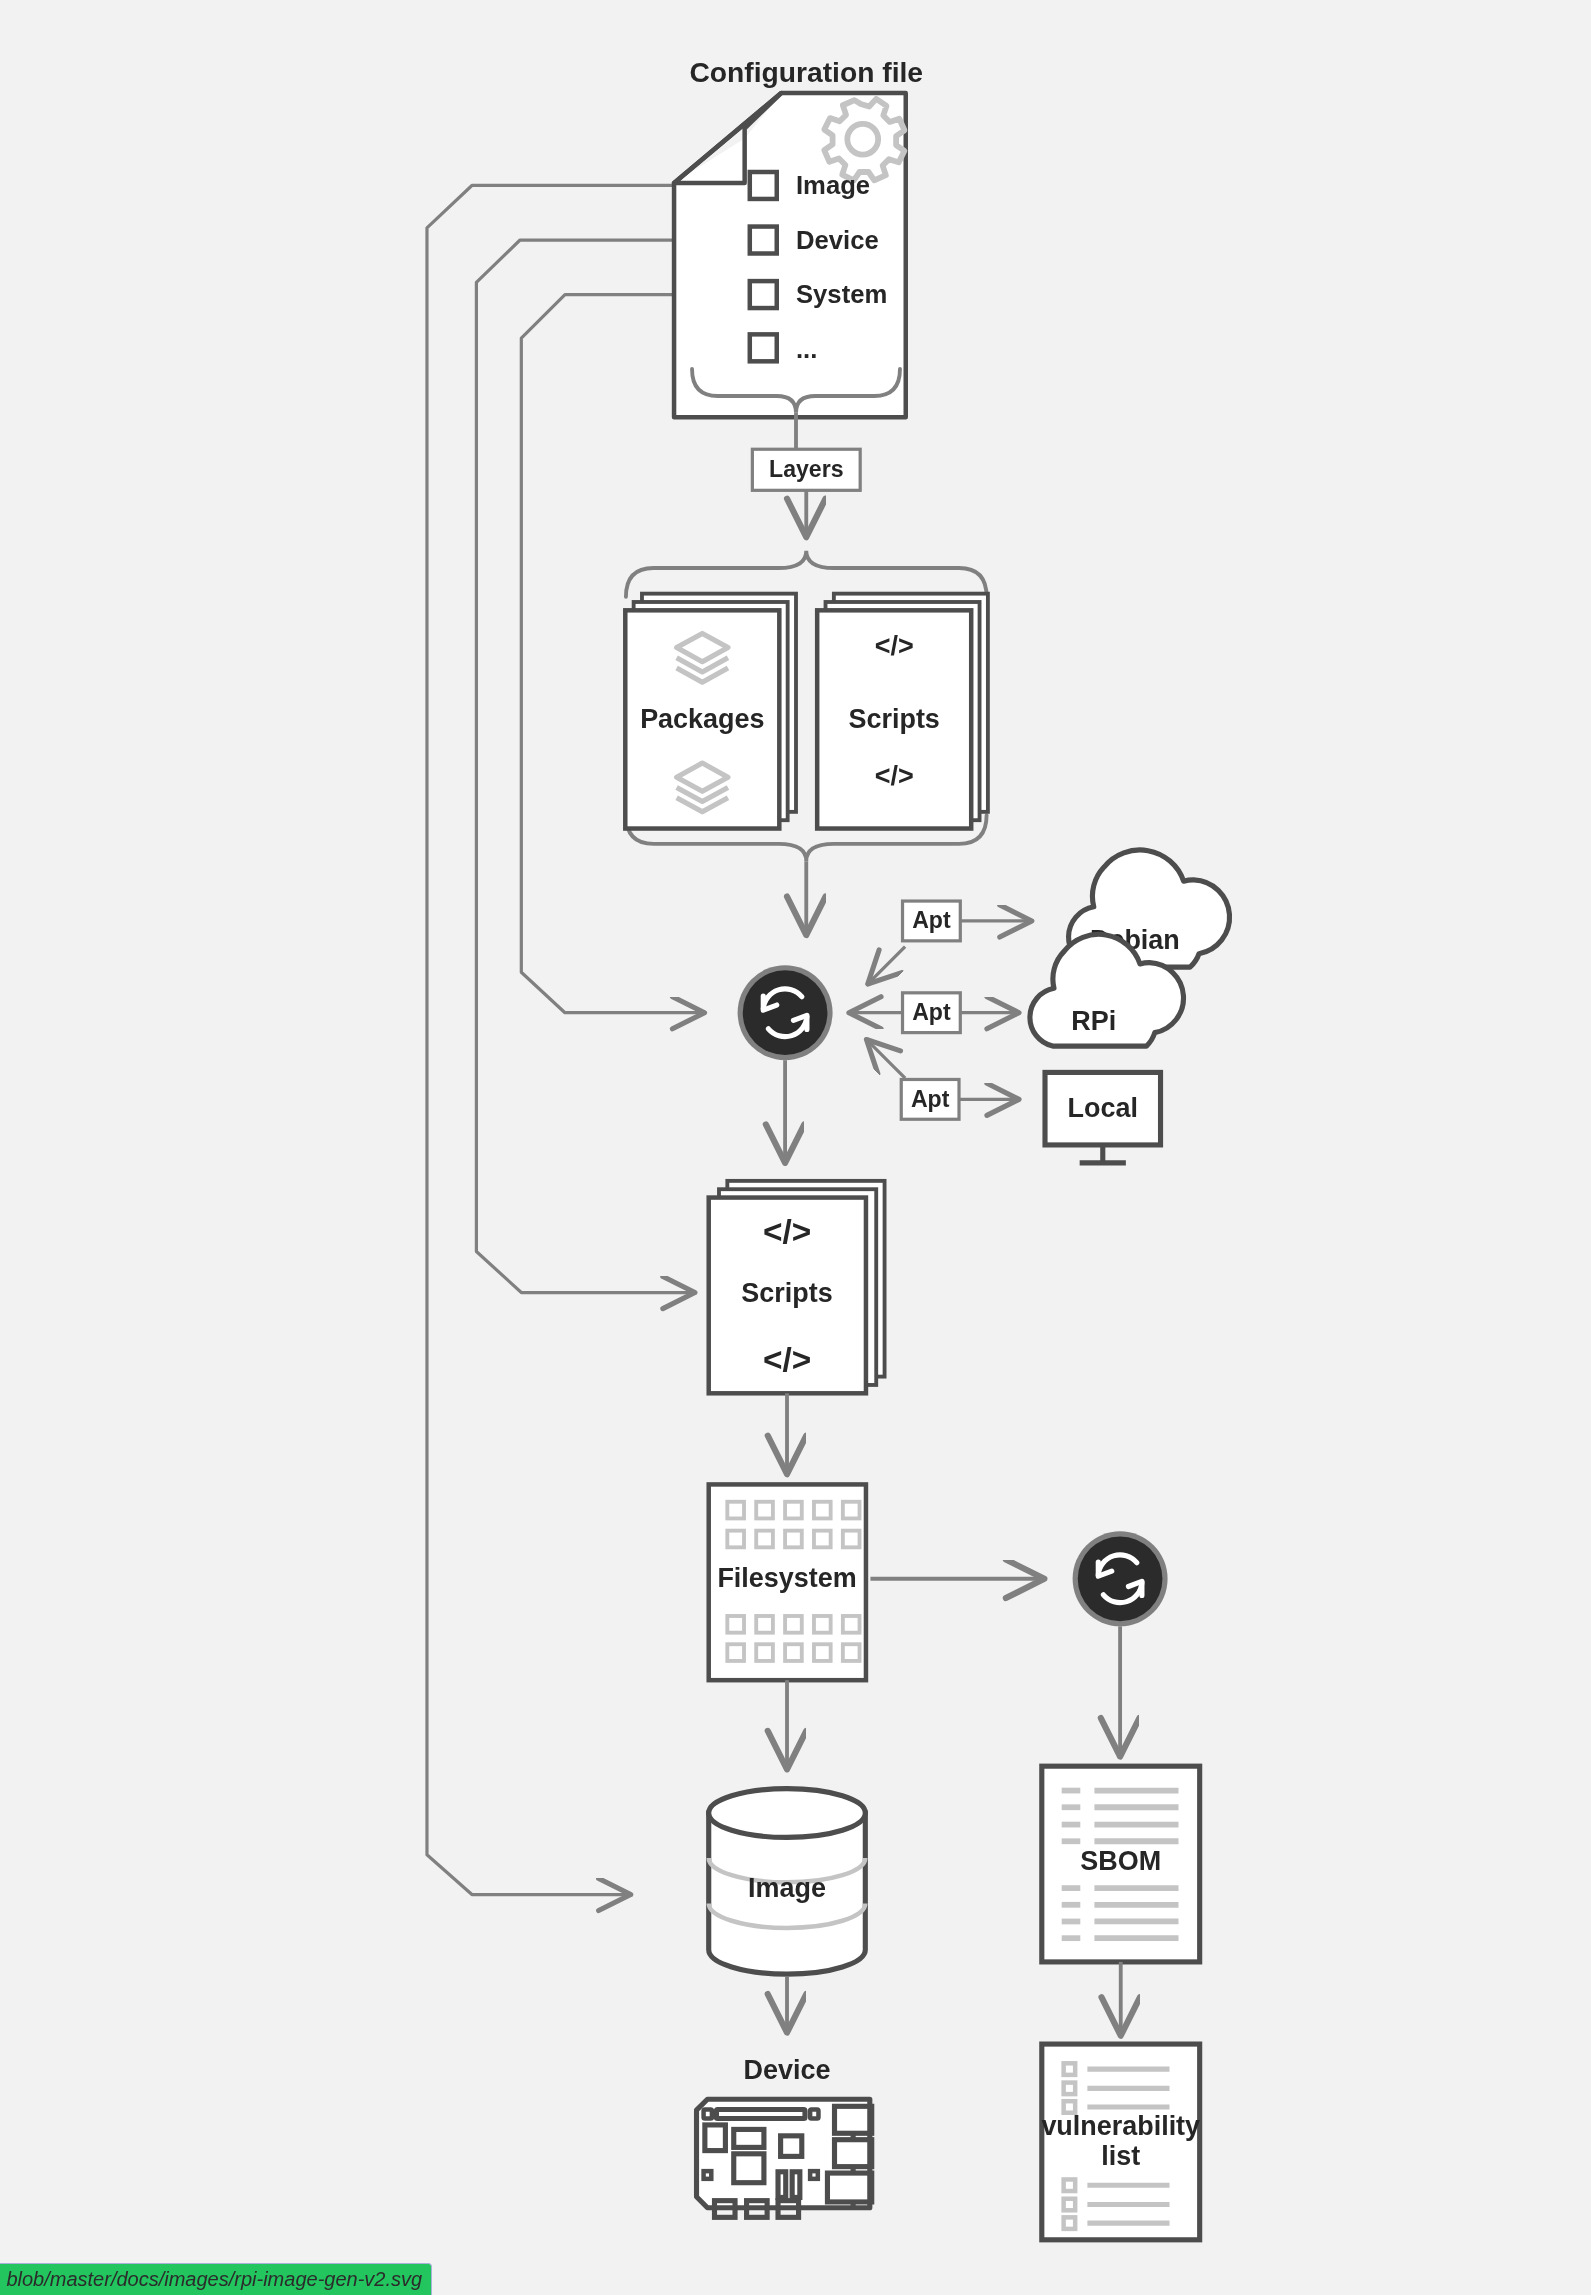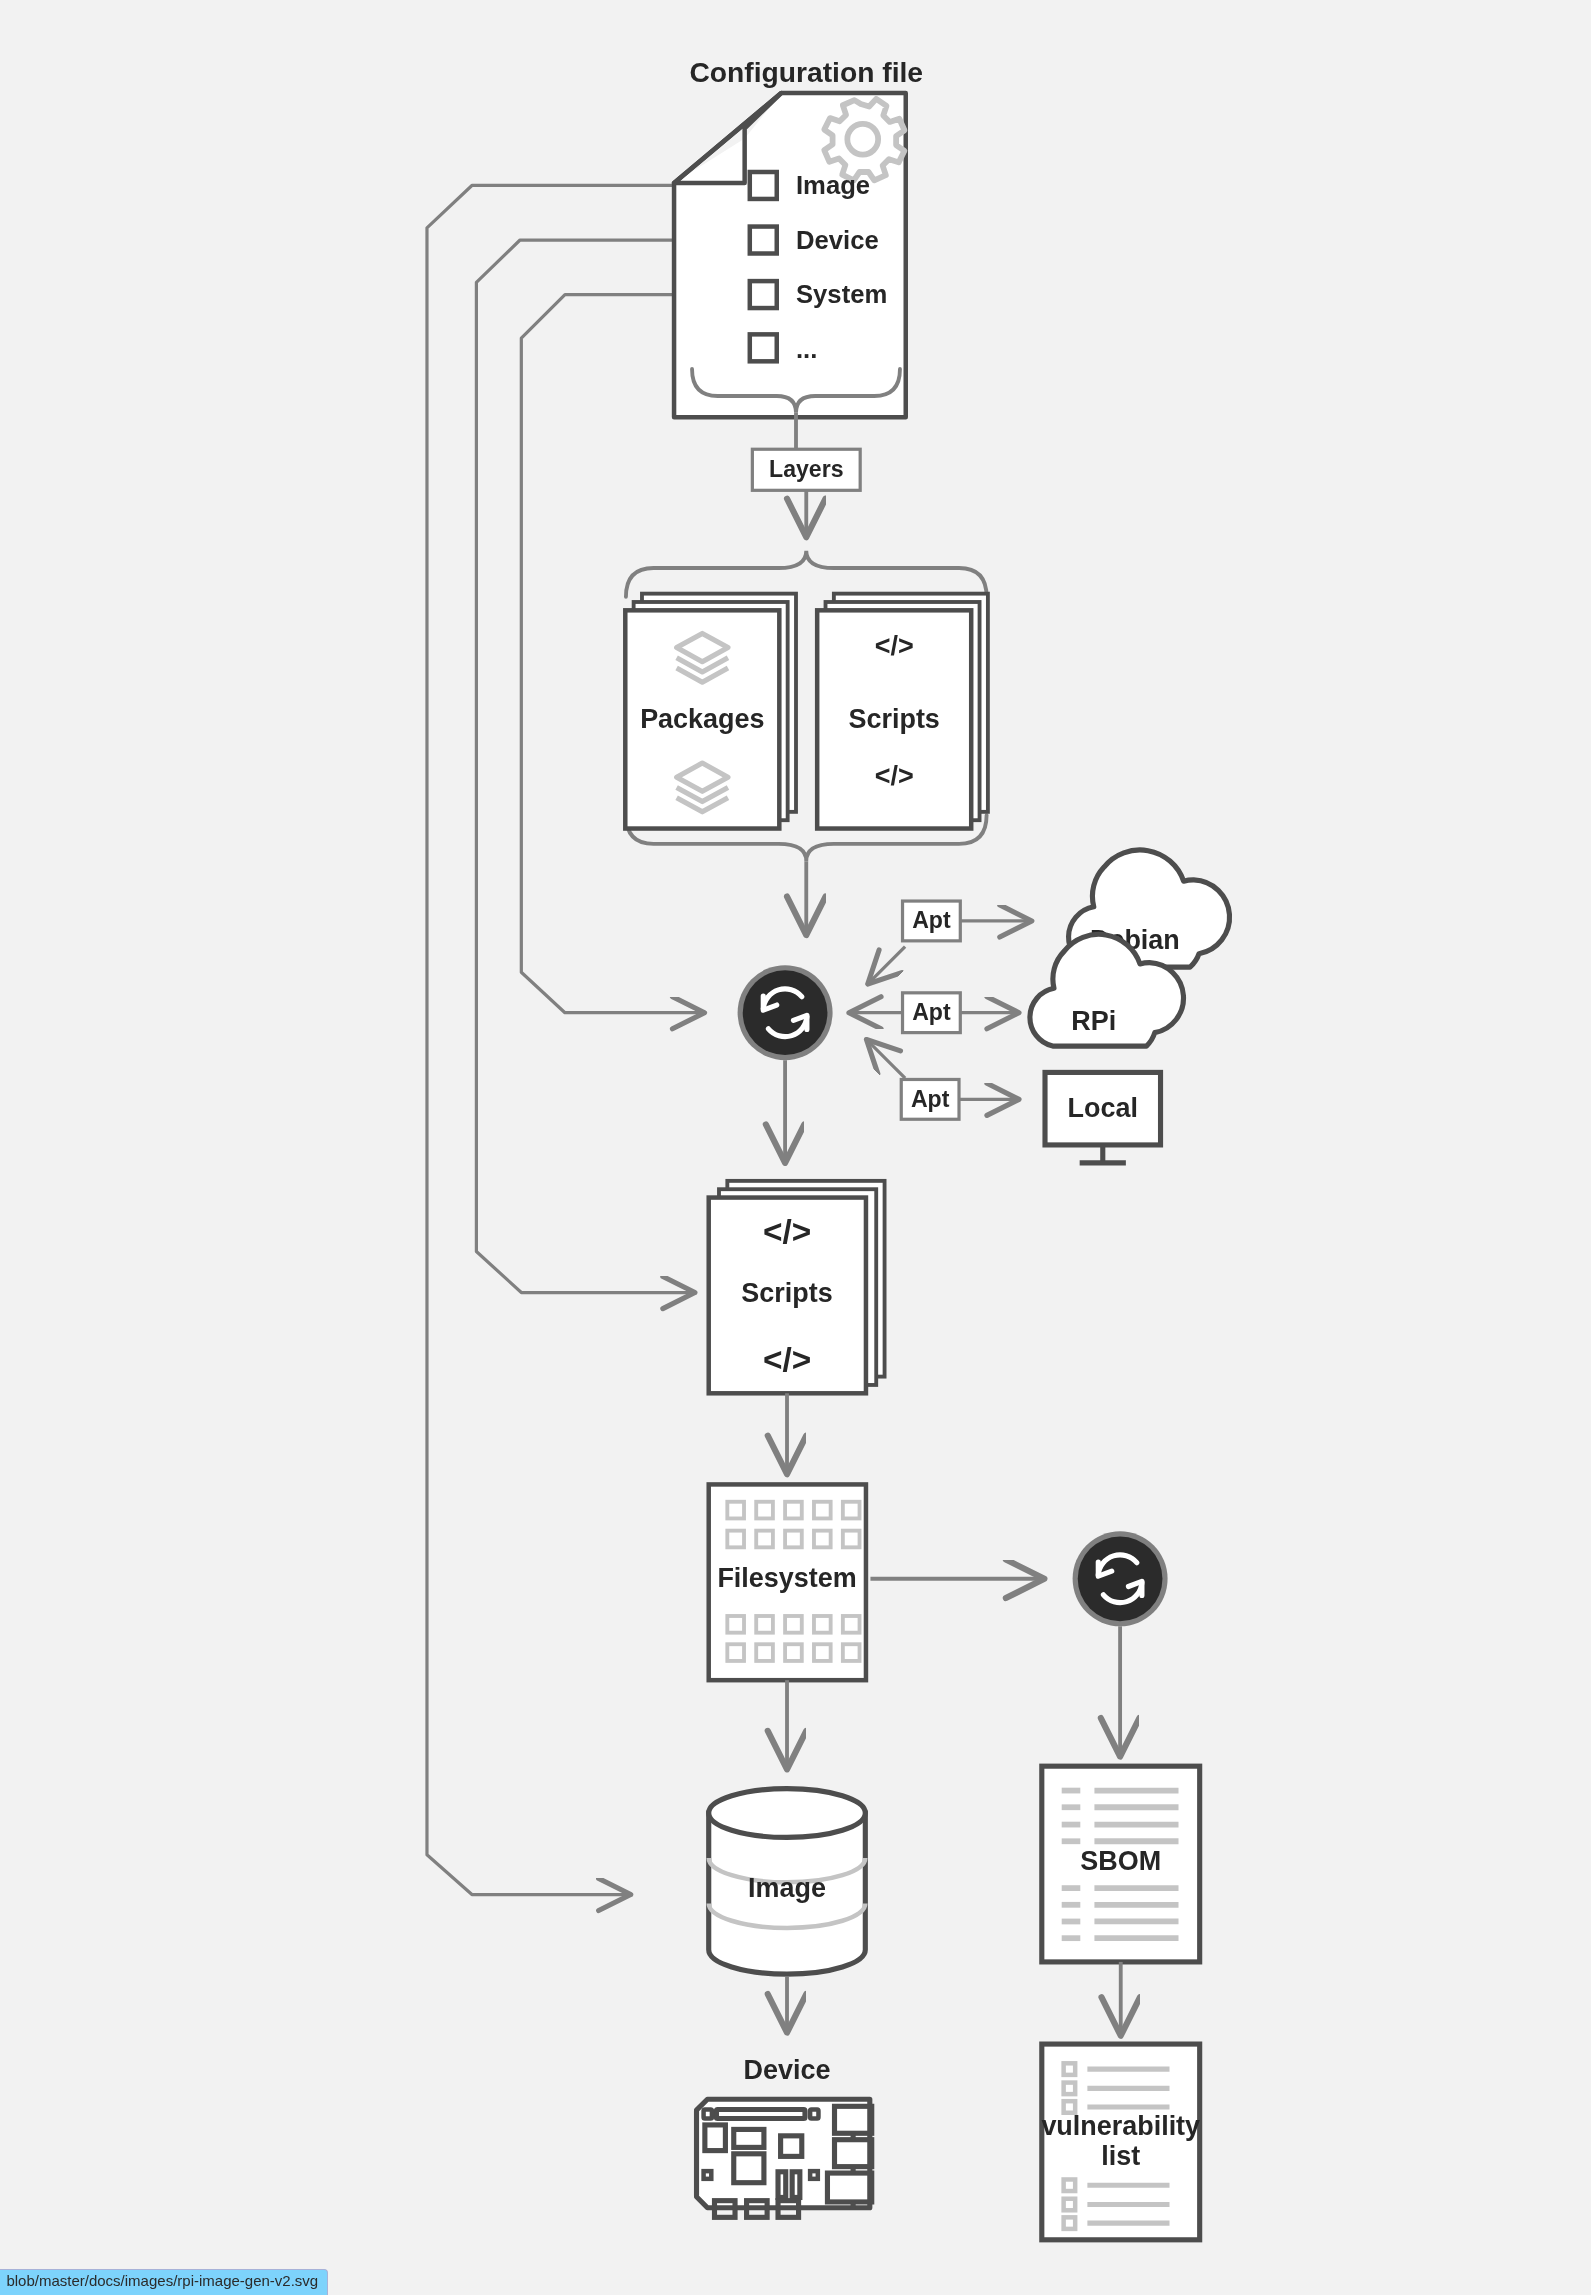--- a/index.html
+++ b/index.html
@@ -20,29 +20,30 @@
 
   .stroke-dark{stroke:#4d4d4d;fill:none;}
   .stroke-mid{stroke:#808080;fill:none;}
   .stroke-light{stroke:#c4c4c4;fill:none;}
   .fill-white{fill:#ffffff;}
   .fill-none{fill:none;}
 
   
   #status-bar{
     position:absolute;left:0;bottom:0;
-    background:#7dd3fc;
+    background:#22c55e;
     border:0.6px solid #a8b2d8;
     border-left:none;border-bottom:none;
     border-top-right-radius:3.9px;
     padding:3.9px 9px 5.1px 6.4px;
-    font-size:15px;color:#2b2b2b;
+    font-size:20px;color:#2b2b2b;
     font-family:"Liberation Sans","DejaVu Sans",sans-serif;
     white-space:nowrap;
     line-height:1.1;
+    font-style:italic;
   }
 </style>
 </head>
 <body>
 
 <div id="diagram-root">
 
 <svg id="flow" viewBox="0 0 2480 3576" xmlns="http://www.w3.org/2000/svg">
 
   <defs>

